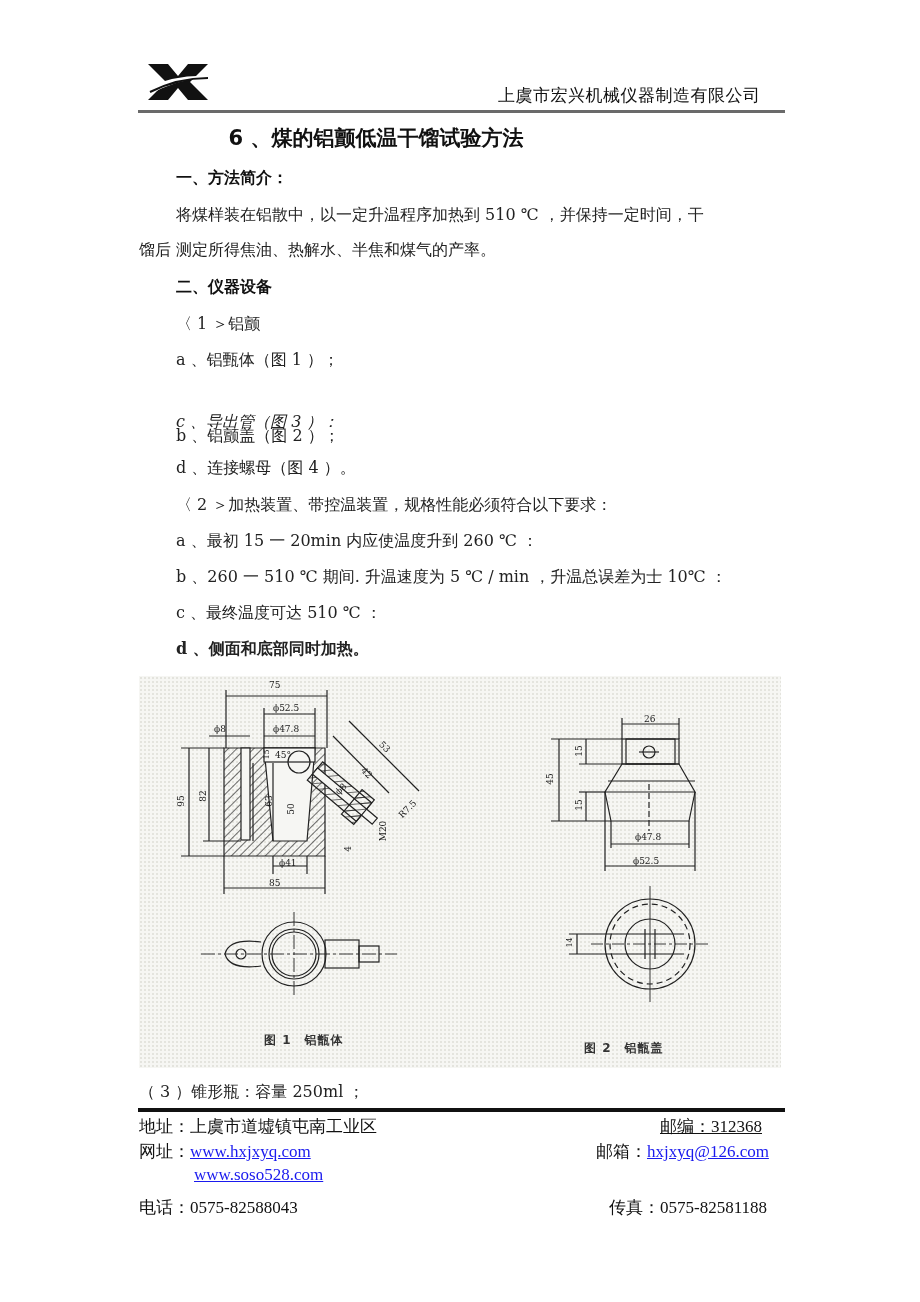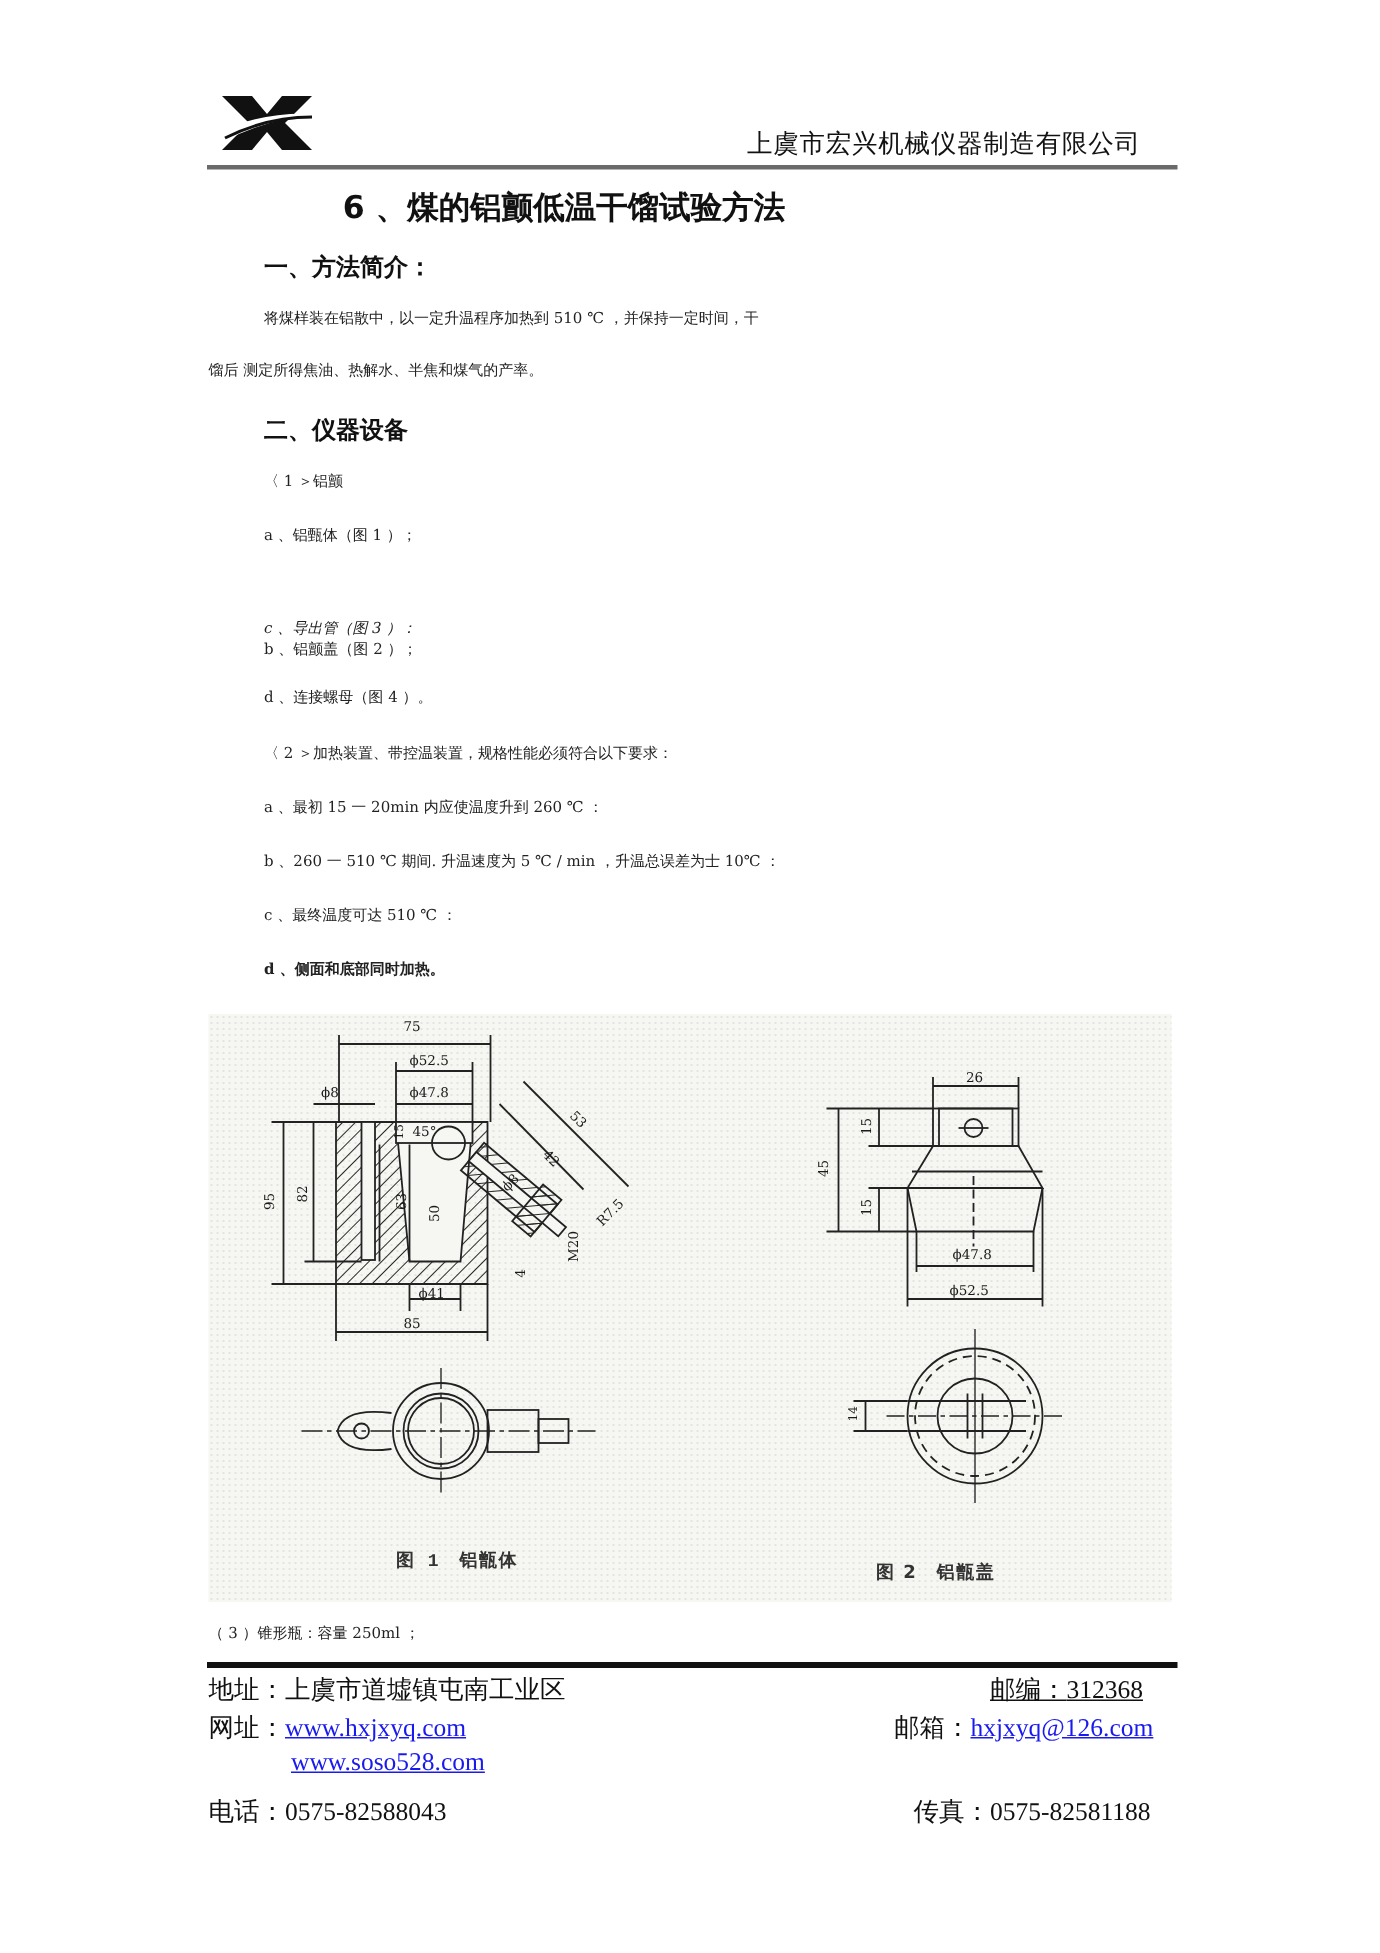--- a/index.html
+++ b/index.html
@@ -6,21 +6,21 @@
   body{width:920px;height:1302px;position:relative;overflow:hidden;
        font-family:"DejaVu Serif","Liberation Serif",serif;color:#1a1a1a;}
   .abs{position:absolute;}
   .header-company{left:498px;top:84px;font-family:"DejaVu Sans","Liberation Sans",sans-serif;
        font-size:17px;letter-spacing:0.5px;color:#111;}
   .header-rule{left:138px;top:110px;width:647px;height:3px;background:#6a6a6a;}
   .logo{left:146px;top:62px;width:64px;height:40px;}
   .title{left:0;width:752px;top:124px;text-align:center;font-family:"DejaVu Sans","Liberation Sans",sans-serif;
        font-size:21px;font-weight:bold;color:#111;}
   .heading{font-family:Liberation Mono, monospace;font-size:16px;font-weight:bold;color:#111;}
-  .line{font-size:10px;color:#222;white-space:nowrap;}
+  .line{font-size:16px;color:#222;white-space:nowrap;}
   .figure{left:139px;top:676px;width:642px;height:392px;
        background:#f6f6f3;
        background-image:radial-gradient(#e4e4de 1px, transparent 1px);
        background-size:4px 4px;}
   .footer-rule{left:138px;top:1108px;width:647px;height:4px;background:#111;}
   .foot{font-family:"Liberation Serif","DejaVu Serif",serif;font-size:17px;color:#111;white-space:nowrap;}
   .link{color:#1a1aee;text-decoration:underline;}
   .caption{font-family:"DejaVu Sans","Liberation Sans",sans-serif;font-size:12px;font-weight:bold;color:#333;letter-spacing:1px;}
 </style>
 </head>
@@ -172,21 +172,21 @@
   <div class="abs" style="left:206px;top:168px;font-size:9px;transform:rotate(-90deg);">4</div>
 
   <div class="abs" style="left:505px;top:38px;font-size:9px;">26</div>
   <div class="abs" style="left:405px;top:98px;font-size:9px;transform:rotate(-90deg);">45</div>
   <div class="abs" style="left:434px;top:70px;font-size:9px;transform:rotate(-90deg);">15</div>
   <div class="abs" style="left:434px;top:124px;font-size:9px;transform:rotate(-90deg);">15</div>
   <div class="abs" style="left:496px;top:156px;font-size:9px;">ϕ47.8</div>
   <div class="abs" style="left:494px;top:180px;font-size:9px;">ϕ52.5</div>
   <div class="abs" style="left:425px;top:262px;font-size:8px;transform:rotate(-90deg);">14</div>
 
-  <div class="abs caption" style="left:125px;top:356px;font-family:Liberation Mono, monospace;">图 1　铝甑体</div>
+  <div class="abs caption" style="left:125px;top:356px;">图 1　铝甑体</div>
   <div class="abs caption" style="left:445px;top:364px;">图 2　铝甑盖</div>
 </div>
 
 <div class="abs line" style="left:139px;top:1082px;">（ 3 ）锥形瓶：容量 250ml ；</div>
 
 <div class="abs footer-rule"></div>
 <div class="abs foot" style="left:139px;top:1115px;">
   <span>地址：</span><span>上虞市道墟镇屯南工业区</span>
 </div>
 <div class="abs foot" style="left:660px;top:1115px;text-decoration:underline;">

